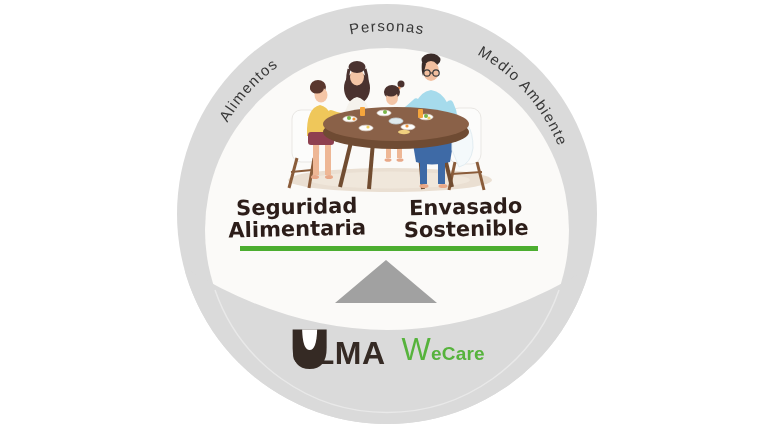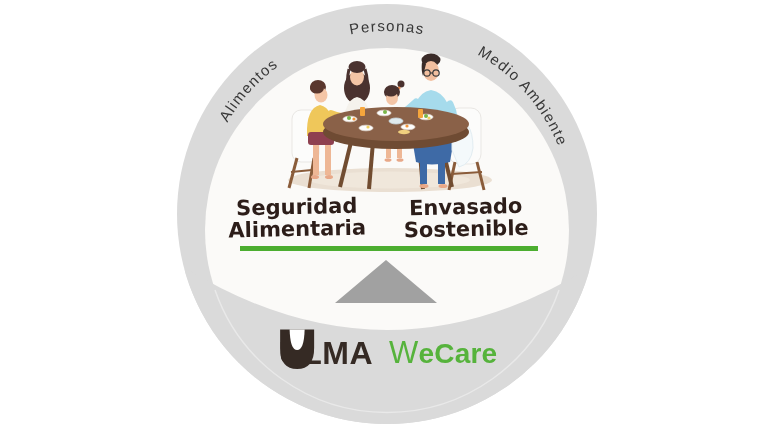--- a/index.html
+++ b/index.html
@@ -22,21 +22,21 @@
     display:flex;align-items:flex-end;height:44px;white-space:nowrap;
   }
   .ulma-mark{display:block;margin-right:7px;margin-bottom:1px;}
   .ulma-word{
     font-family:"Liberation Sans", sans-serif;font-weight:800;
     font-size:32px;line-height:32px;color:#352a24;letter-spacing:0.5px;
     margin-bottom:4px;
   }
   .wecare-word{
     display:inline-block;font-family:"Liberation Sans", sans-serif;
-    font-weight:700;font-size:28px;line-height:26px;color:#56b33c;
+    font-weight:700;font-size:19px;line-height:26px;color:#56b33c;
     margin-left:16px;margin-bottom:6px;letter-spacing:0.2px;
   }
   .wecare-word::first-letter{font-size:31px;font-weight:400;}
 </style>
 </head>
 <body>
 
 <div class="stage">
 
   <svg width="768" height="431" viewBox="0 0 768 431">

